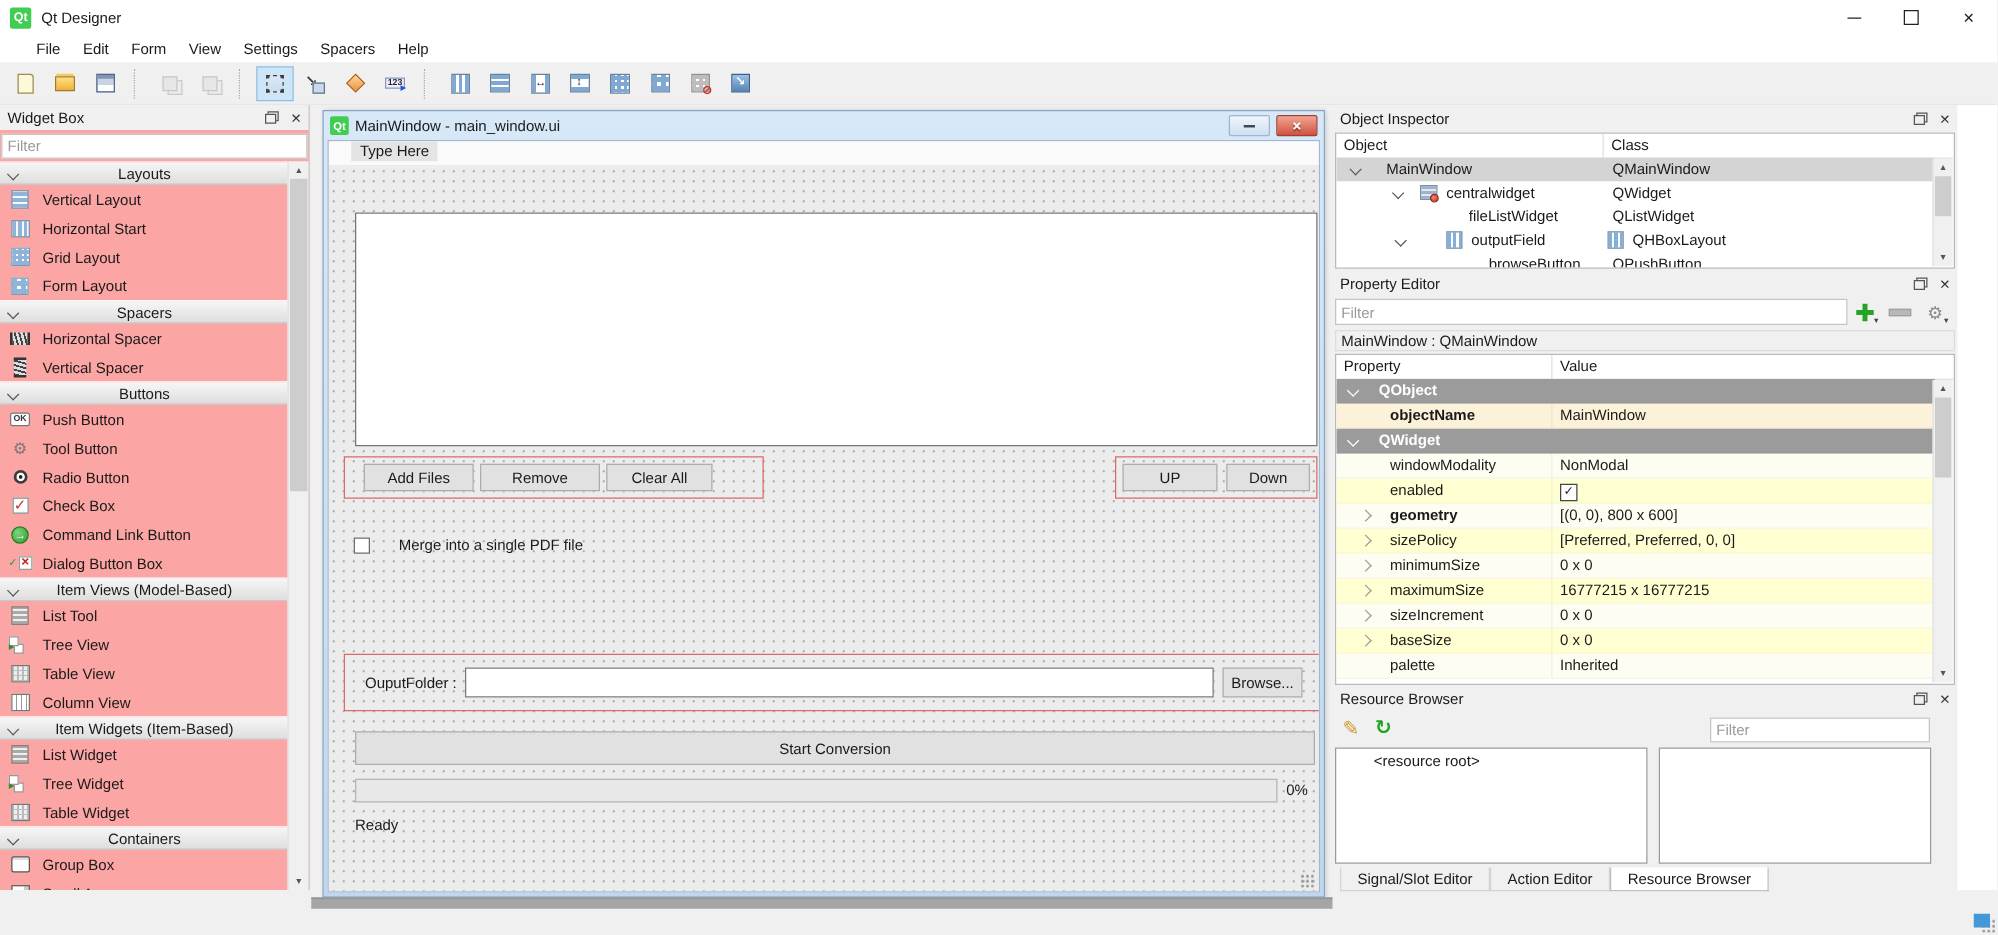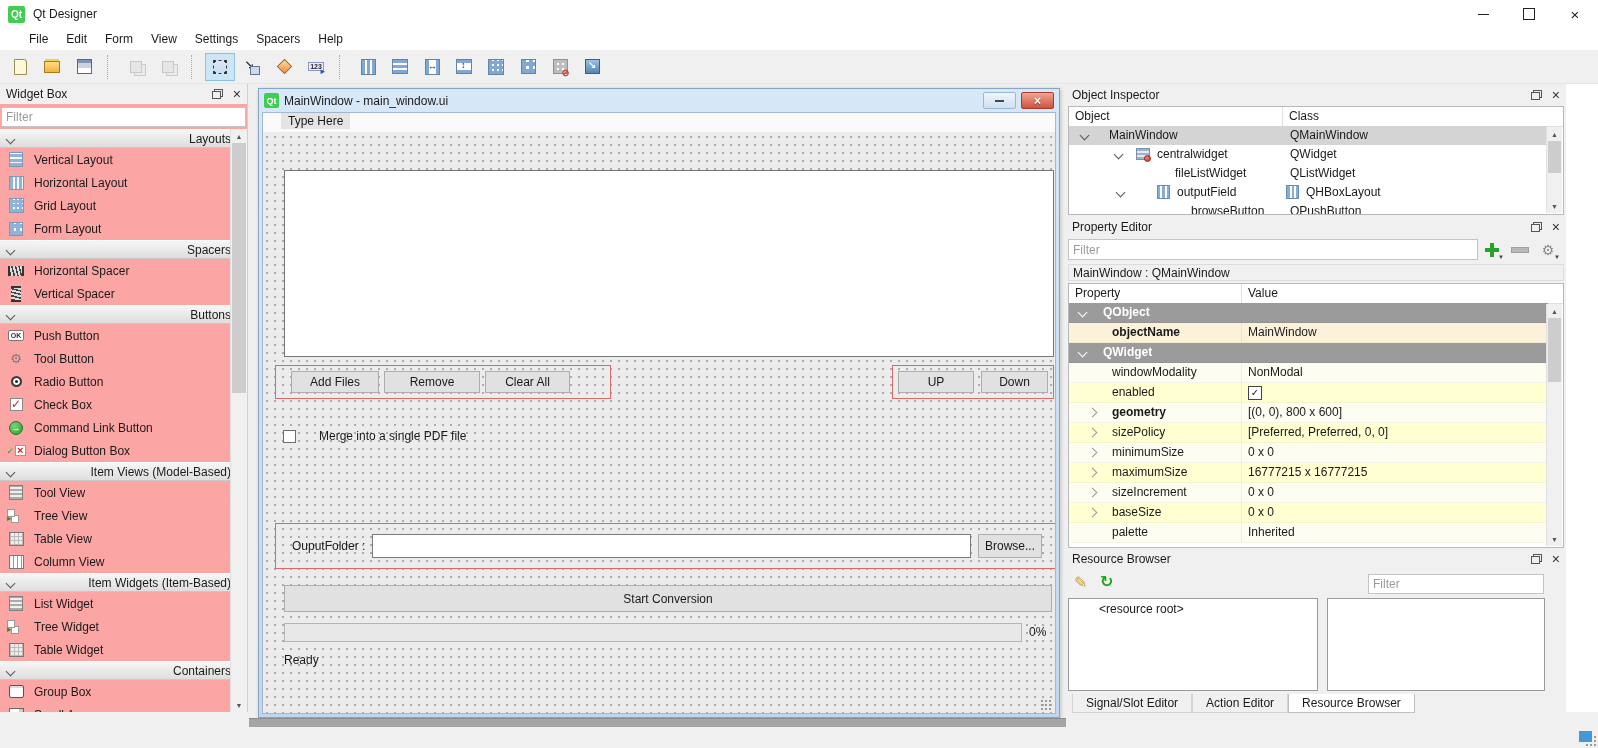--- a/index.html
+++ b/index.html
@@ -86,21 +86,21 @@
   .ic-float::before{content:'';position:absolute;right:0;top:0;width:7px;height:6px;border:1px solid #555}
   .ic-float::after{content:'';position:absolute;left:0;bottom:0;width:7px;height:6px;border:1px solid #555;background:#f0f0f0}
   .ic-close{font-size:14px;line-height:1;color:#333}
   
   .widgetbox{position:absolute;left:0;top:84px;width:248px;height:628px;background:#fca5a5;border-right:1px solid #cfcfcf;box-sizing:border-box;overflow:hidden}
   .wb-filter{position:absolute;left:1px;top:23px;width:245px;height:20px;border:1px solid #c4c4c4;box-sizing:border-box;padding:0 4px;font-size:12px;font-family:inherit;background:#fff}
   .wb-filter::placeholder{color:#9a9a9a}
   .wb-list{position:absolute;left:0;top:45px;right:16px;bottom:0;overflow:hidden}
   .wb-cat{height:19px;background:linear-gradient(#f6f6f6,#dedede);border-top:1px solid #fff;border-bottom:1px solid #c8c8c8;display:flex;align-items:center;position:relative;box-sizing:border-box}
   .wb-cat .chev{position:absolute;left:7px;top:6px}
-  .wb-cat-lbl{flex:1;text-align:right}
+  .wb-cat-lbl{flex:1;text-align:center}
   .wb-item{height:23px;display:flex;align-items:center;padding-left:7px;gap:9px}
   .sb{position:absolute;background:#f0f0f0;border-left:1px solid #e0e0e0}
   .sb-arr{position:absolute;left:0;width:100%;height:14px;display:flex;align-items:center;justify-content:center;font-size:7px;color:#555}
   .sb-thumb{position:absolute;left:1px;right:1px;background:#cdcdcd}
   .wb-sb{right:0;top:45px;width:16px;bottom:0}
   
   .mdi{position:absolute;left:249px;top:84px;width:817px;height:664px;background:#f0f0f0}
   .mdistrip{position:absolute;left:0;top:634px;width:100%;height:9px;background:#a5a5a5;border-top:1px solid #8c8c8c;box-sizing:border-box}
   .designwin{position:absolute;left:9px;top:4px;width:802px;height:630px;background:linear-gradient(#d7e8f8,#bfd7ee);border:1px solid #87a5c5;box-sizing:border-box;padding:0 3px 3px;box-shadow:1px 1px 4px rgba(0,0,0,.2)}
   .dw-title{height:23px;display:flex;align-items:center;gap:5px;padding:0 2px}
@@ -287,21 +287,21 @@
       <div class="wb-cat">
         <span class="chev chev-d"></span>
         <span class="wb-cat-lbl">Layouts</span>
       </div>
       <div class="wb-item">
         <span class="icn i-wb-vlayout"></span>
         <span class="wb-lbl">Vertical Layout</span>
       </div>
       <div class="wb-item">
         <span class="icn i-wb-hlayout"></span>
-        <span class="wb-lbl">Horizontal Layout</span>
+        <span class="wb-lbl">Horizontal Start</span>
       </div>
       <div class="wb-item">
         <span class="icn i-wb-grid"></span>
         <span class="wb-lbl">Grid Layout</span>
       </div>
       <div class="wb-item">
         <span class="icn i-wb-form"></span>
         <span class="wb-lbl">Form Layout</span>
       </div>
       <div class="wb-cat">
@@ -343,21 +343,21 @@
       <div class="wb-item">
         <span class="icn i-wb-dbb"></span>
         <span class="wb-lbl">Dialog Button Box</span>
       </div>
       <div class="wb-cat">
         <span class="chev chev-d"></span>
         <span class="wb-cat-lbl">Item Views (Model-Based)</span>
       </div>
       <div class="wb-item">
         <span class="icn i-wb-list"></span>
-        <span class="wb-lbl">Tool View</span>
+        <span class="wb-lbl">List Tool</span>
       </div>
       <div class="wb-item">
         <span class="icn i-wb-tree"></span>
         <span class="wb-lbl">Tree View</span>
       </div>
       <div class="wb-item">
         <span class="icn i-wb-table"></span>
         <span class="wb-lbl">Table View</span>
       </div>
       <div class="wb-item">

